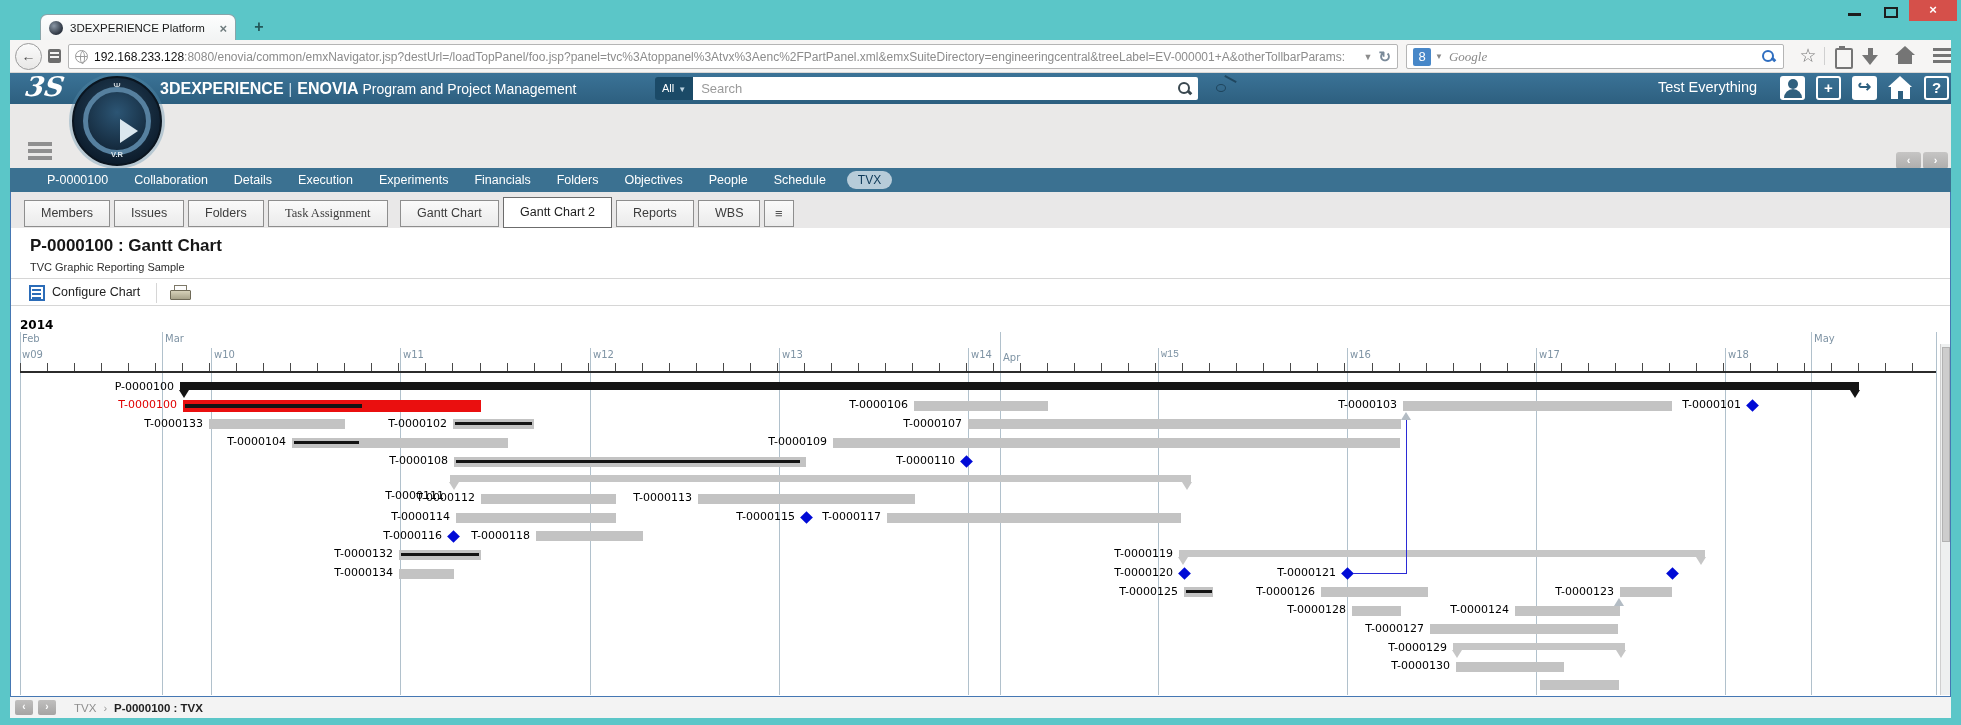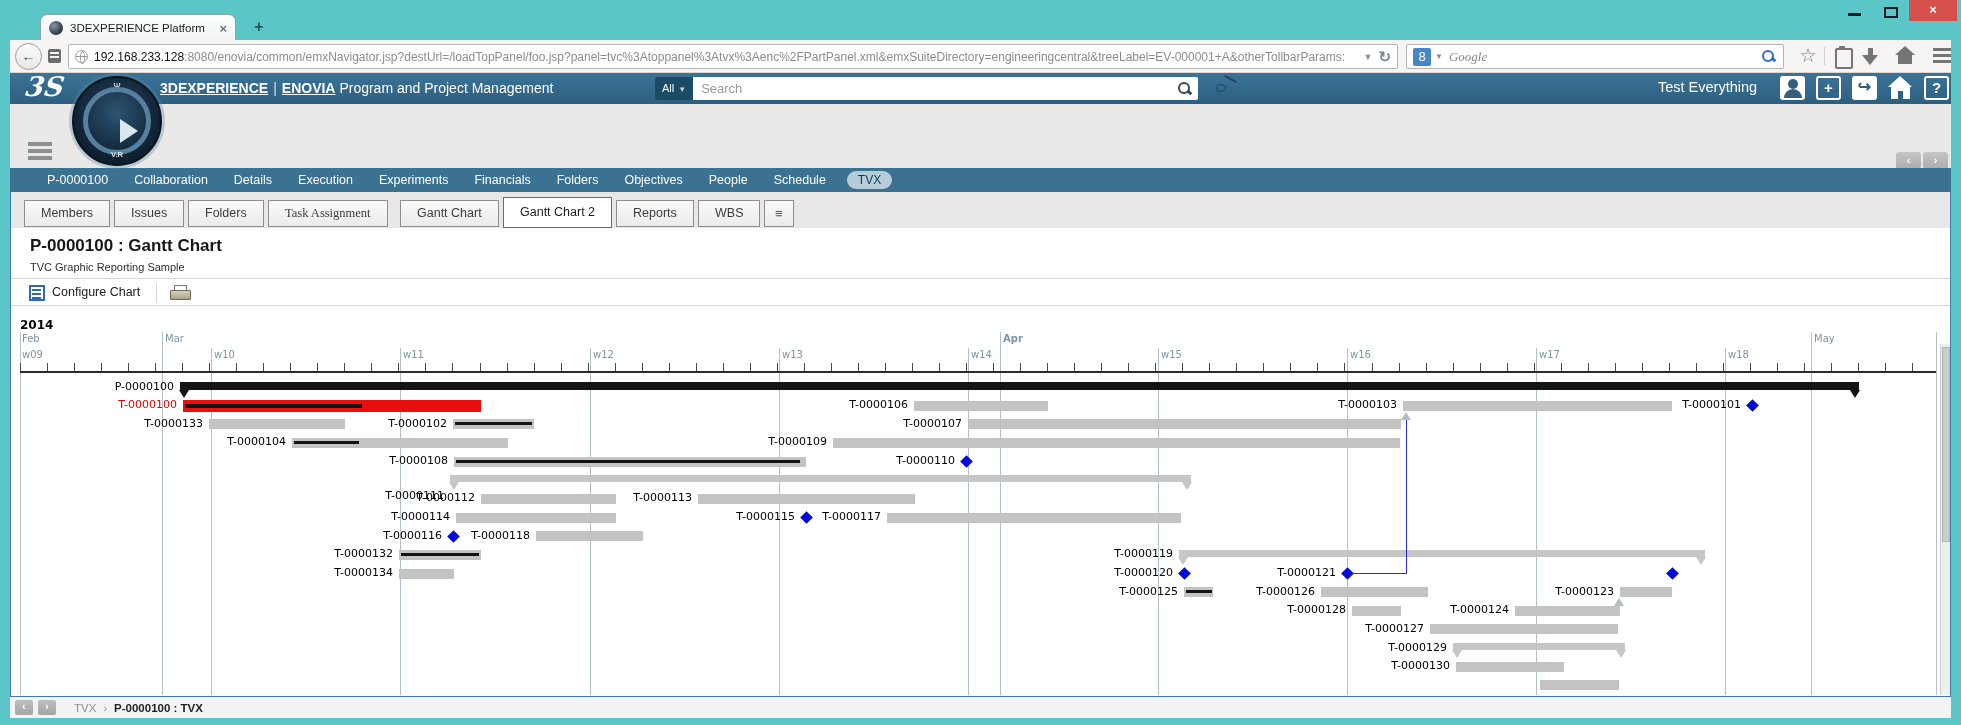--- a/index.html
+++ b/index.html
@@ -48,21 +48,21 @@
   .dl::after { content:""; position:absolute; left:3px; top:9px; border-left:8px solid transparent; border-right:8px solid transparent; border-top:10px solid #757575; }
   .homeg::before { content:""; position:absolute; left:2px; top:0; border-left:10px solid transparent; border-right:10px solid transparent; border-bottom:9px solid #757575; }
   .homeg::after { content:""; position:absolute; left:5px; top:9px; width:14px; height:9px; background:#757575; }
   .menug::before { content:""; position:absolute; left:3px; top:2px; width:18px; height:3px; background:#757575; box-shadow:0 6px 0 #757575, 0 12px 0 #757575; }
   .tbsep { position:absolute; top:7px; width:1px; height:18px; background:#d0d0d0; }
 
   
   .app-header { position:absolute; left:10px; top:73px; width:1941px; height:31px; background:linear-gradient(#3b7397,#2d5f7f); }
   .logo3s { position:absolute; left:16px; top:-2px; color:#fff; font-family:"DejaVu Serif", serif; font-style:italic; font-weight:bold; font-size:27px; transform:skewX(-8deg); }
   .brand { position:absolute; left:150px; top:7px; color:#fff; font-size:14px; white-space:nowrap; }
-  .brand b { font-size:14px;text-decoration:underline; }
+  .brand b { font-size:16px; }
   .brand .bdiv { font-weight:300; margin:0 5px; color:#cfe0ea; }
   .hsearch { position:absolute; left:645px; top:4px; height:23px; display:flex; }
   .allbtn { background:#1b4a67; color:#fff; font-size:11px; padding:0 7px; line-height:23px; border-radius:3px 0 0 3px; }
   .allbtn .car { font-size:8px; margin-left:4px; color:#bcd2e0; }
   .hinput { width:505px; background:#fff; border-radius:0 2px 2px 0; position:relative; line-height:23px; padding:0 8px; color:#9a9a9a; font-size:13px; }
   .hmag { position:absolute; right:6px; top:4px; width:15px; height:15px; }
   .hmag::before { content:""; position:absolute; left:1px; top:1px; width:8px; height:8px; border:2px solid #39474f; border-radius:50%; }
   .hmag::after { content:""; position:absolute; left:10px; top:10px; width:5px; height:3px; background:#39474f; transform:rotate(45deg); }
   .sketch { position:absolute; left:1205px; top:4px; width:24px; height:16px; opacity:.55; }
   .sketch::before { content:""; position:absolute; left:1px; top:7px; width:8px; height:6px; border:1.5px solid #0d2737; border-radius:50%; }
@@ -258,36 +258,36 @@
       <div class="printic"></div>
     </div>
   </div>
 
   <div id="gantt-layer">
       <div class="gyear" style="left: 20px; top: 318px;">2014</div>
       <div class="glab" style="left: 22px; top: 333px;">Feb</div>
       <div class="gline" style="left: 162px; top: 332px; height: 363px; background: rgb(177, 193, 204);"></div>
       <div class="glab" style="left: 165px; top: 333px;">Mar</div>
       <div class="gline" style="left: 1000px; top: 332px; height: 363px; background: rgb(177, 193, 204);"></div>
-      <div class="glab" style="left: 1003px; top: 333px; font-weight: bold;">Apr</div>
+      <div class="glab" style="left: 1003px; top: 352px;">Apr</div>
       <div class="gline" style="left: 1811px; top: 332px; height: 363px; background: rgb(177, 193, 204);"></div>
       <div class="glab" style="left: 1814px; top: 333px;">May</div>
       <div class="glab" style="left: 22px; top: 349px;">w09</div>
       <div class="gline" style="left: 211px; top: 348px; height: 347px; background: rgb(177, 193, 204);"></div>
       <div class="glab" style="left: 214px; top: 349px;">w10</div>
       <div class="gline" style="left: 400px; top: 348px; height: 347px; background: rgb(177, 193, 204);"></div>
       <div class="glab" style="left: 403px; top: 349px;">w11</div>
       <div class="gline" style="left: 590px; top: 348px; height: 347px; background: rgb(177, 193, 204);"></div>
       <div class="glab" style="left: 593px; top: 349px;">w12</div>
       <div class="gline" style="left: 779px; top: 348px; height: 347px; background: rgb(177, 193, 204);"></div>
       <div class="glab" style="left: 782px; top: 349px;">w13</div>
       <div class="gline" style="left: 968px; top: 348px; height: 347px; background: rgb(177, 193, 204);"></div>
       <div class="glab" style="left: 971px; top: 349px;">w14</div>
       <div class="gline" style="left: 1158px; top: 348px; height: 347px; background: rgb(177, 193, 204);"></div>
-      <div class="glab" style="left: 1161px; top: 349px;">w15</div>
+      <div class="glab" style="left: 1161px; top: 349px; font-family: Liberation Mono, monospace;">w15</div>
       <div class="gline" style="left: 1347px; top: 348px; height: 347px; background: rgb(177, 193, 204);"></div>
       <div class="glab" style="left: 1350px; top: 349px;">w16</div>
       <div class="gline" style="left: 1536px; top: 348px; height: 347px; background: rgb(177, 193, 204);"></div>
       <div class="glab" style="left: 1539px; top: 349px;">w17</div>
       <div class="gline" style="left: 1725px; top: 348px; height: 347px; background: rgb(177, 193, 204);"></div>
       <div class="glab" style="left: 1728px; top: 349px;">w18</div>
       <div class="gline" style="left: 20px; top: 332px; height: 363px; background: rgb(177, 193, 204);"></div>
       <div class="gline" style="left: 1936px; top: 332px; height: 363px; background: rgb(177, 193, 204);"></div>
       <div class="gruler" style="left: 20px; top: 363px; width: 1916px; height: 9px; background: repeating-linear-gradient(90deg, rgb(74, 74, 74) 0px, rgb(74, 74, 74) 1px, transparent 1px, transparent 27.03px);"></div>
       <div class="gaxis" style="left: 20px; top: 371px; width: 1916px; background: rgb(43, 43, 43);"></div>

